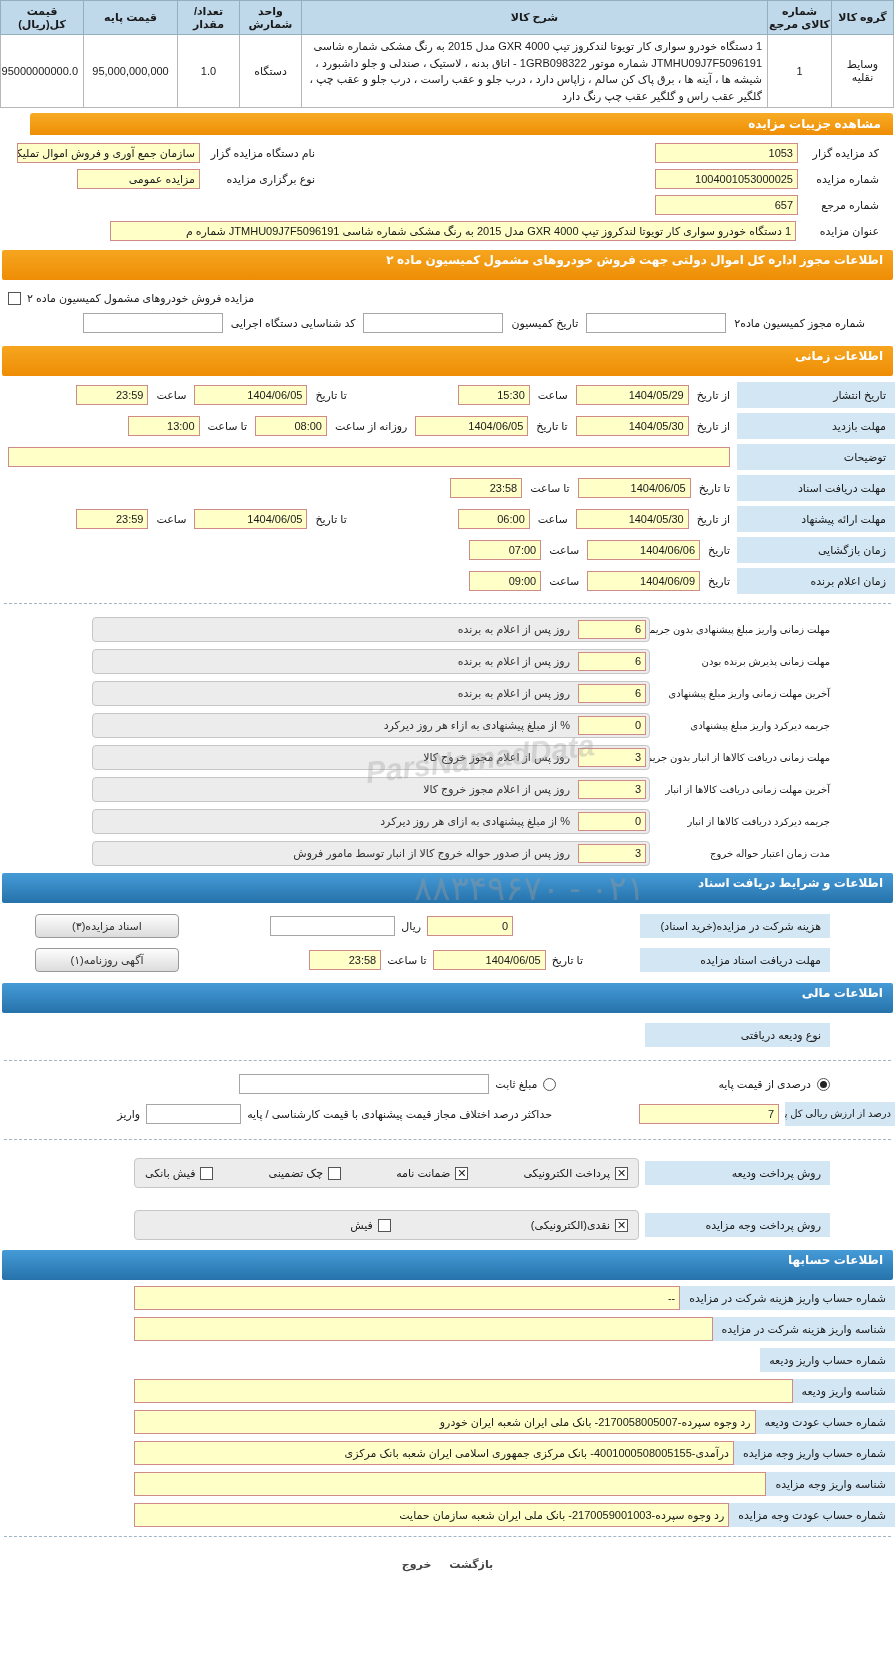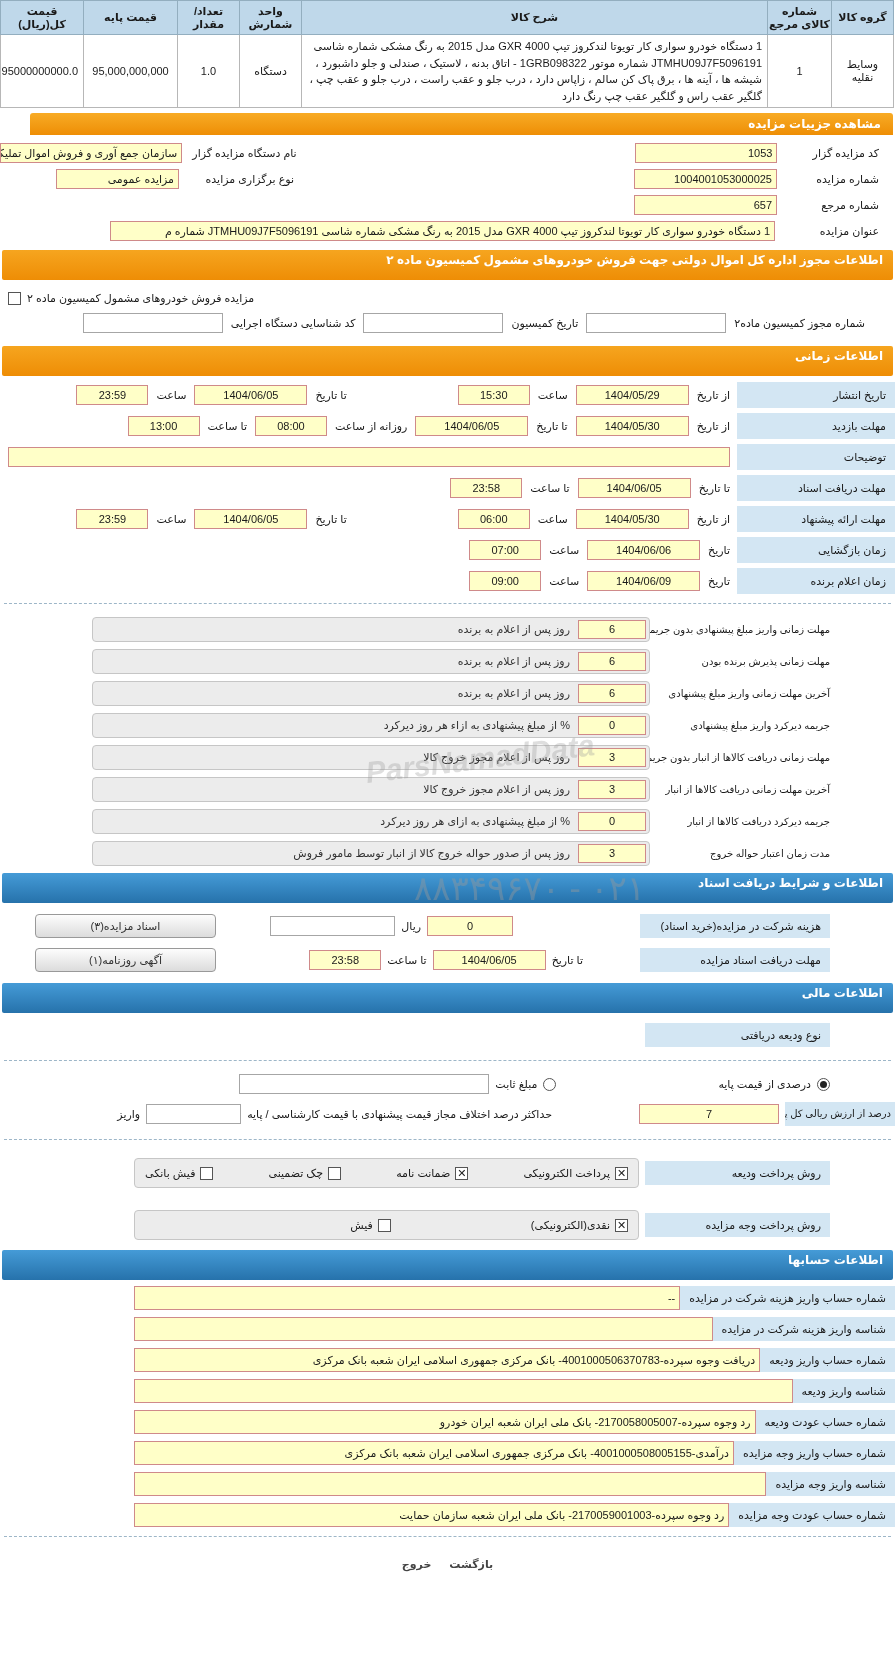--- a/index.html
+++ b/index.html
@@ -25,30 +25,30 @@
             margin:5px 2px 5px 30px; border-radius:3px 3px 0 0; }
   .sec { height:30px; line-height:21px; color:#fff; font-weight:bold; font-size:12px;
          padding-right:10px; margin:6px 2px; border-radius:2px; }
   .sec.orange { background:linear-gradient(#f6a51f,#ee8d05); }
   .sec.blue   { background:linear-gradient(#459bd7,#2672ab); }
 
   
   .ybox { background:#ffffc8; border:1px solid #cf8a8a; height:20px; line-height:18px;
           padding:0 4px; overflow:hidden; white-space:nowrap; }
   .wbox { background:#fff; border:1px solid #a6a6a6; height:20px; }
-  .center { text-align:center; }
+  .center { }
   .lbl { color:#1a1a1a; white-space:nowrap; }
   .d100 { width:113px; } .d72 { width:72px; }
   .pill-blue { background:#d3e6f3; height:24px; line-height:24px; padding:0 9px;
                text-align:right; white-space:nowrap; overflow:hidden; }
   .dash { border-top:1px dashed #9db6c8; margin:9px 4px; height:0; }
 
   
   .g-row { display:flex; align-items:center; padding:3px 0; }
-  .g-label-r { width:118px; padding-right:16px; }
+  .g-label-r { width:97px; padding-right:16px; }
   .g-input-r { width:143px; }
   .g-spacer  { width:340px; }
   .g-label-l { width:115px; }
   .g-input-org  { width:183px; }
   .g-input-type { width:123px; }
   .g-input-title { flex:1; margin-left:110px; margin-right:2px; }
 
   
   .m2-check-row { display:flex; justify-content:flex-end; align-items:center; gap:6px;
                   padding:6px 0 4px 8px; }
@@ -72,21 +72,21 @@
             border:1px solid #c6c6c6; border-radius:4px; padding:2px 3px; }
   .p-num { width:68px; height:19px; line-height:17px; flex:0 0 auto; }
   .p-desc { color:#333; }
 
   
   .doc-row { display:flex; align-items:center; padding:5px 65px 5px 35px; gap:6px; }
   .doc-row .pill-blue { width:190px; flex:0 0 auto; }
   .sp115 { width:115px; flex:0 0 auto; } .sp45 { width:45px; flex:0 0 auto; }
   .fee-val { width:86px; }
   .fee-extra { width:125px; }
-  .btn { width:181px; height:24px; line-height:22px; text-align:center; flex:0 0 auto;
+  .btn { width:144px; height:24px; line-height:22px; text-align:center; flex:0 0 auto;
          background:linear-gradient(#fdfdfd,#dcdcdc); border:1px solid #999;
          border-radius:4px; color:#333; cursor:pointer; margin-right:auto; }
   .fin-row { display:flex; align-items:center; padding:4px 65px 4px 0; gap:6px; }
   .fin-row .pill-blue { width:185px; flex:0 0 auto; }
   .radio { width:13px; height:13px; border:1px solid #555; border-radius:50%;
            background:#fff; position:relative; flex:0 0 auto; }
   .radio.selected::after { content:""; position:absolute; top:2px; left:2px; right:2px;
            bottom:2px; background:#222; border-radius:50%; }
   .sp150 { width:150px; flex:0 0 auto; }
   .fixed-input { width:250px; }
@@ -434,21 +434,20 @@
   <div class="acc-row">
     <div class="pill-blue">شماره حساب واریز هزینه شرکت در مزایده</div>
     <div class="ybox">--</div>
   </div>
   <div class="acc-row">
     <div class="pill-blue">شناسه واریز هزینه شرکت در مزایده</div>
     <div class="ybox"></div>
   </div>
   <div class="acc-row">
     <div class="pill-blue">شماره حساب واریز ودیعه</div>
-    <div class="ybox">دریافت وجوه سپرده-4001000506370783- بانک مرکزی جمهوری اسلامی ایران شعبه بانک مرکزی</div>
   </div>
   <div class="acc-row">
     <div class="pill-blue">شناسه واریز ودیعه</div>
     <div class="ybox"></div>
   </div>
   <div class="acc-row">
     <div class="pill-blue">شماره حساب عودت ودیعه</div>
     <div class="ybox">رد وجوه سپرده-2170058005007- بانک ملی ایران شعبه ایران خودرو</div>
   </div>
   <div class="acc-row">

